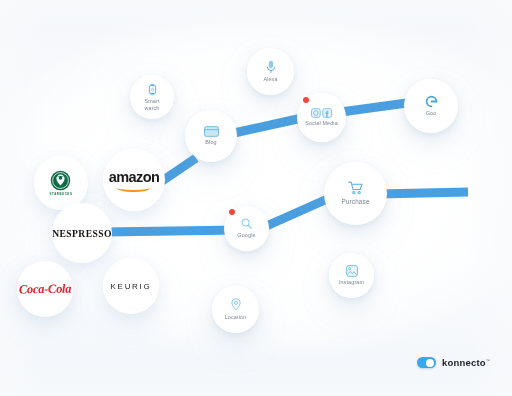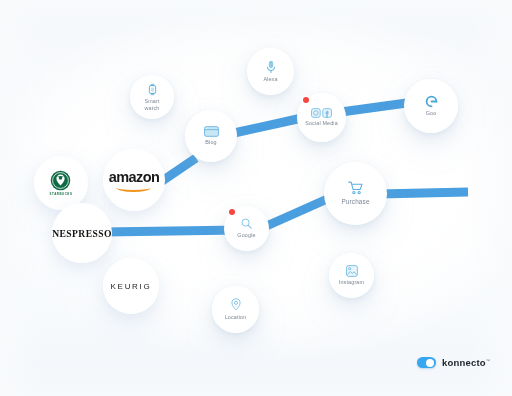--- a/index.html
+++ b/index.html
@@ -214,20 +214,23 @@
     <span class="wm wm-amazon">
       <span>amazon</span>
       <span class="smile"></span>
     </span>
   </div>
 
   <div class="node plain" style="left:52px;top:203px;width:60px;height:60px;">
     <span class="wm wm-nespresso">NESPRESSO</span>
   </div>
 
+  <div class="node plain" style="left:17px;top:261px;width:56px;height:56px;">
+    <span class="wm wm-cocacola">Coca-Cola</span>
+  </div>
 
   <div class="node plain" style="left:103px;top:258px;width:56px;height:56px;">
     <span class="wm wm-keurig">KEURIG</span>
   </div>
 
   <div id="brand">
     <span class="toggle">
         <i></i>
       </span>
     <span class="brandname">

